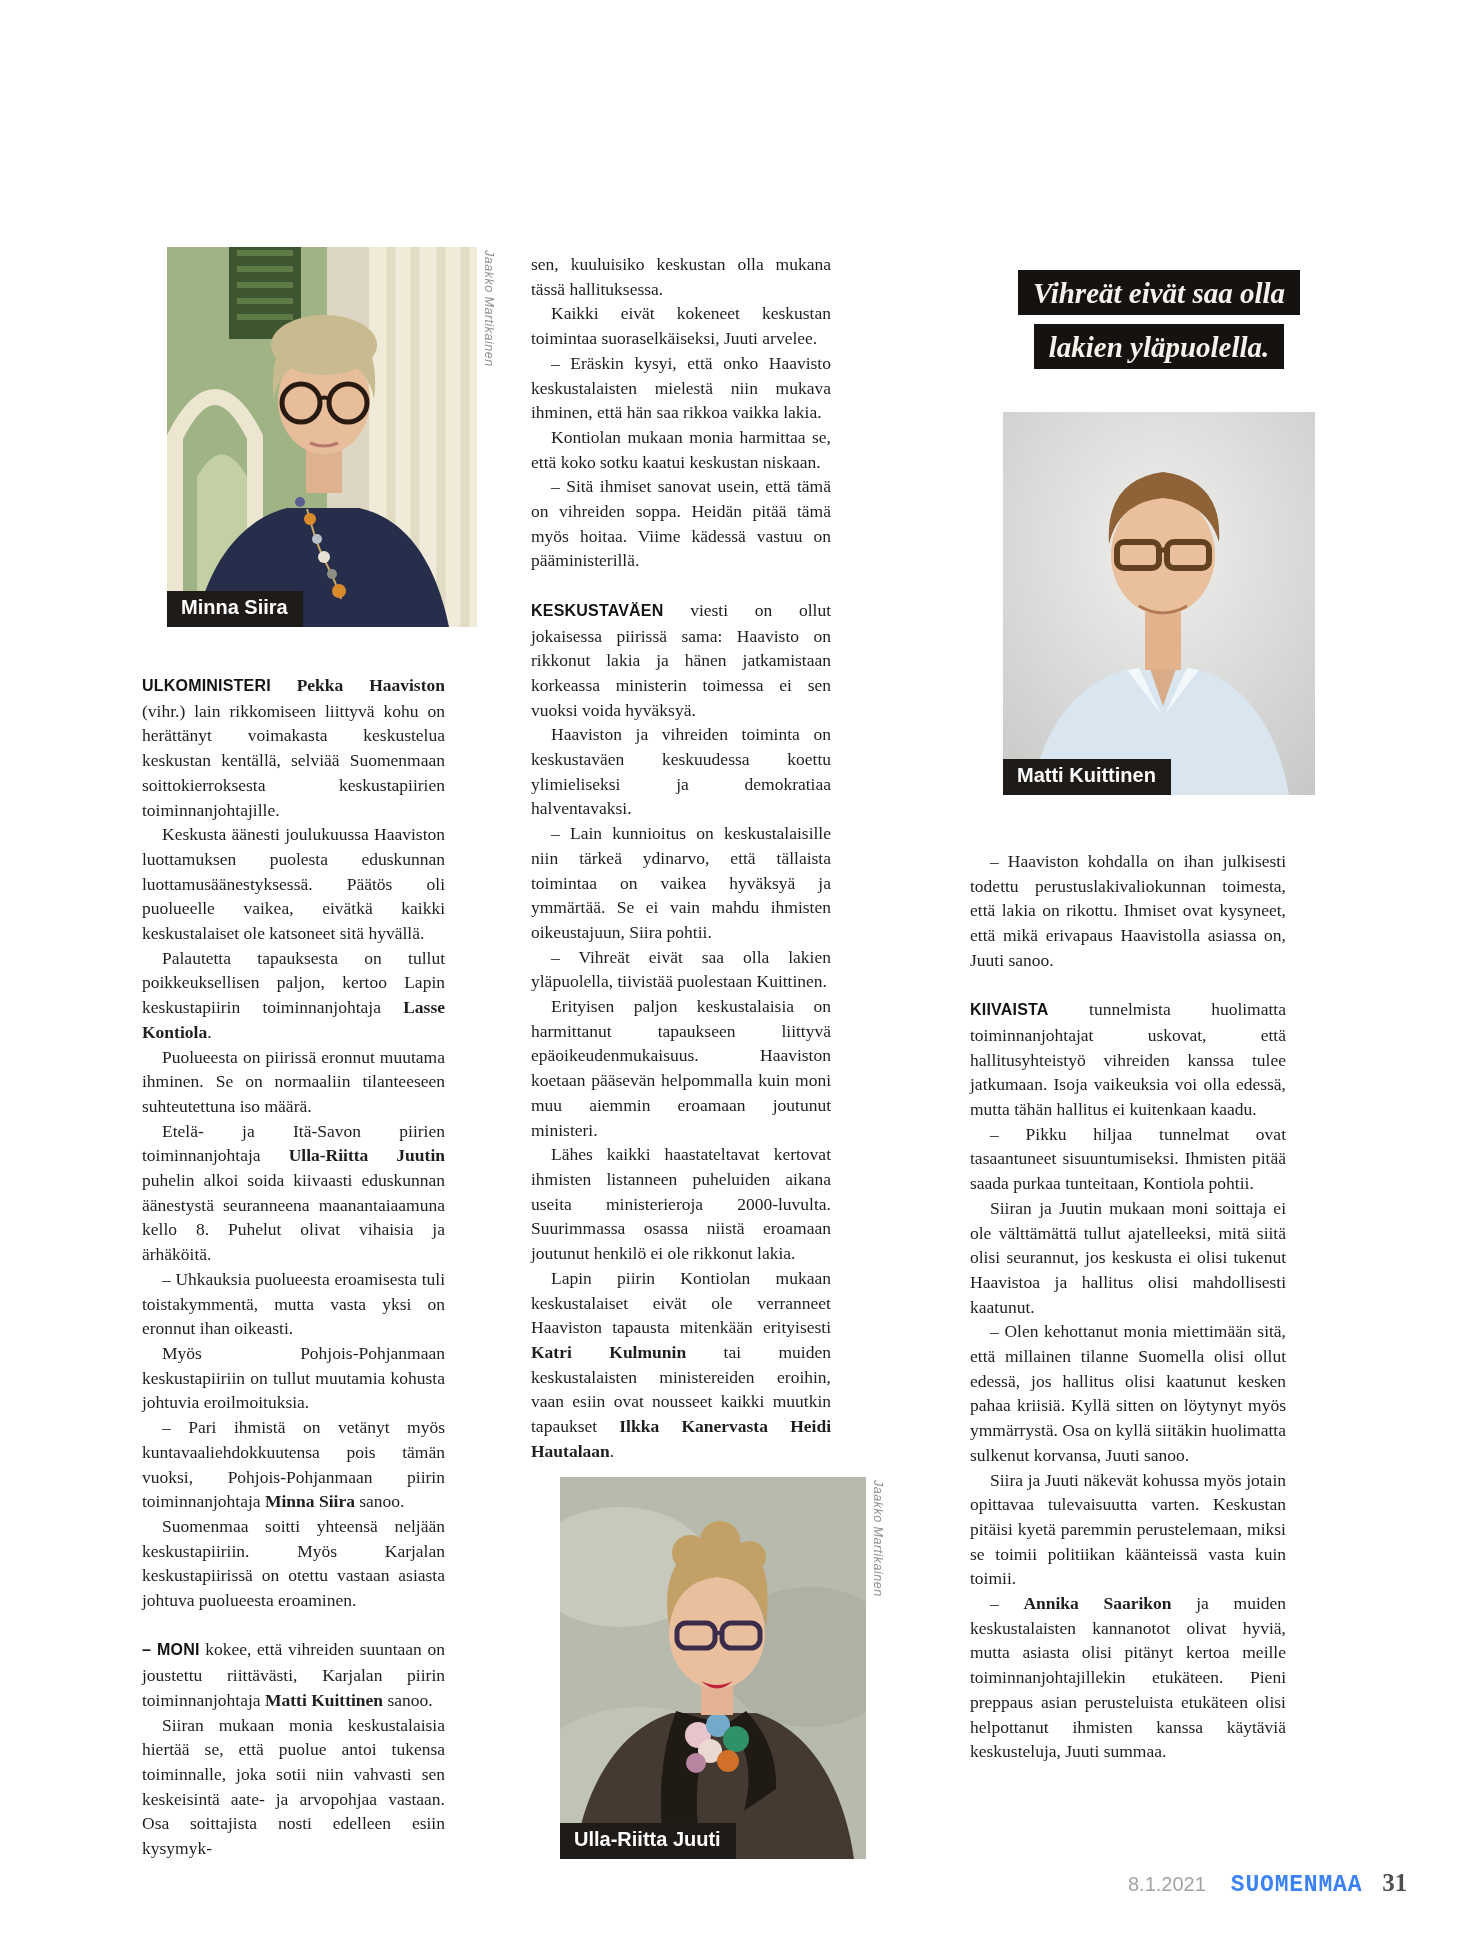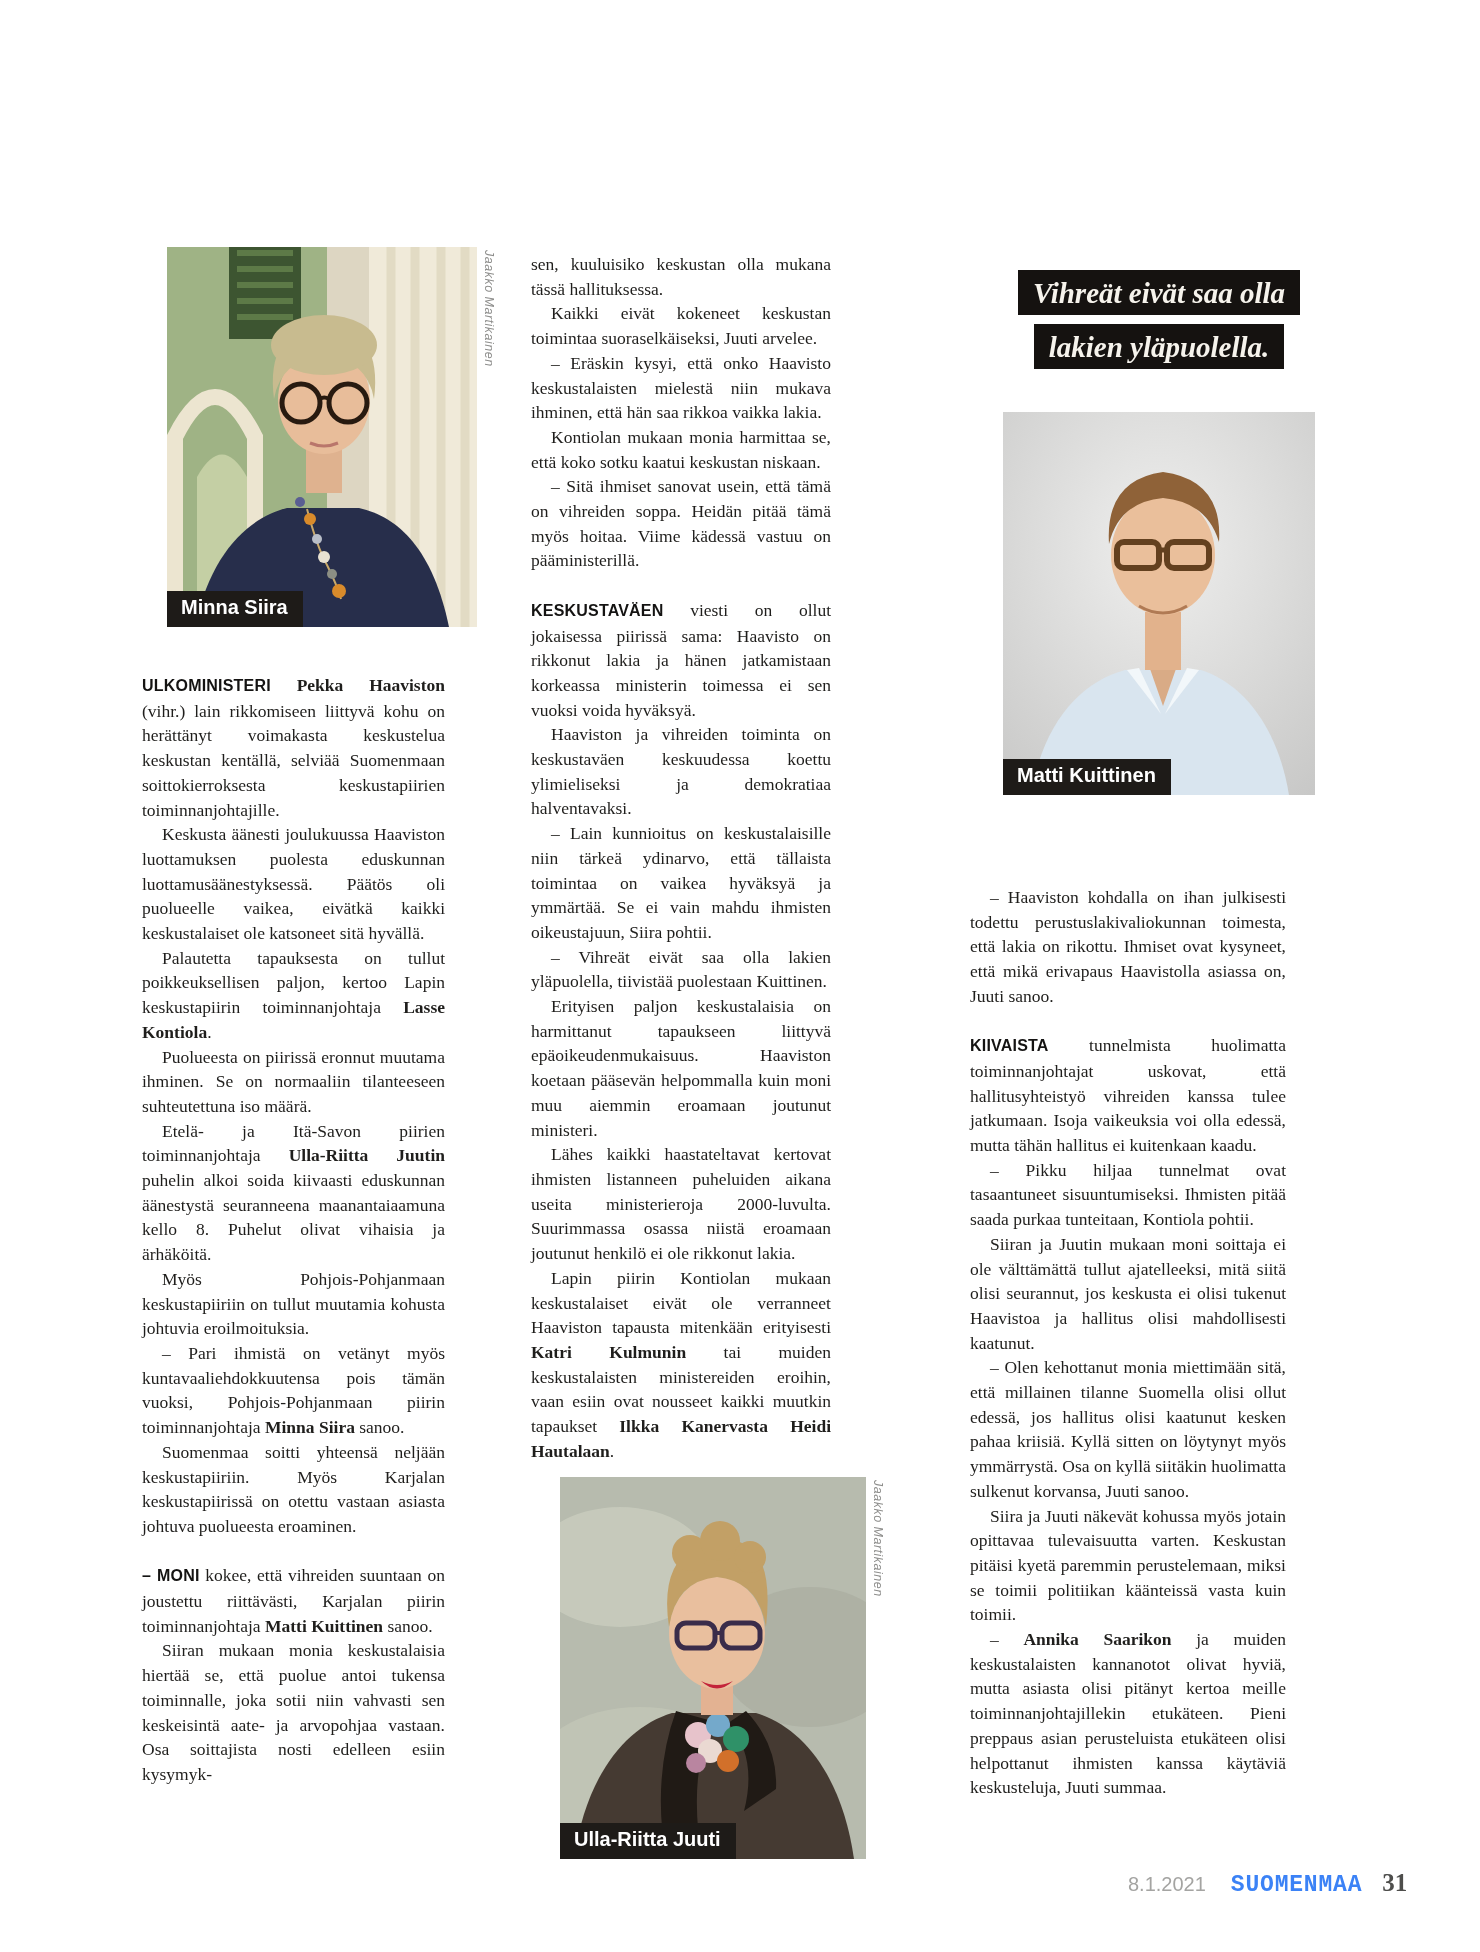--- a/index.html
+++ b/index.html
@@ -82,20 +82,21 @@
     <figcaption class="caption">Minna Siira</figcaption>
     <div class="credit">Jaakko Martikainen</div>
   </figure>
 
   <div class="col bodytext" style="left:142px;top:673px;width:303px;">
       <p class=""><span class="lead">ULKOMINISTERI</span><span> </span><span class="bold">Pekka Haaviston</span><span> (vihr.) lain rikkomiseen liittyvä kohu on herättänyt voimakasta keskustelua keskustan kentällä, selviää Suomenmaan soittokierroksesta keskustapiirien toiminnanjohtajille.</span></p>
       <p class="indent"><span>Keskusta äänesti joulukuussa Haaviston luottamuksen puolesta eduskunnan luottamusäänestyksessä. Päätös oli puolueelle vaikea, eivätkä kaikki keskustalaiset ole katsoneet sitä hyvällä.</span></p>
       <p class="indent"><span>Palautetta tapauksesta on tullut poikkeuksellisen paljon, kertoo Lapin keskustapiirin toiminnanjohtaja </span><span class="bold">Lasse Kontiola</span><span>.</span></p>
       <p class="indent"><span>Puolueesta on piirissä eronnut muutama ihminen. Se on normaaliin tilanteeseen suhteutettuna iso määrä.</span></p>
       <p class="indent"><span>Etelä- ja Itä-Savon piirien toiminnanjohtaja </span><span class="bold">Ulla-Riitta Juutin</span><span> puhelin alkoi soida kiivaasti eduskunnan äänestystä seuranneena maanantaiaamuna kello 8. Puhelut olivat vihaisia ja ärhäköitä.</span></p>
+      <p class="indent"><span>– Uhkauksia puolueesta eroamisesta tuli toistakymmentä, mutta vasta yksi on eronnut ihan oikeasti.</span></p>
       <p class="indent"><span>Myös Pohjois-Pohjanmaan keskustapiiriin on tullut muutamia kohusta johtuvia eroilmoituksia.</span></p>
       <p class="indent"><span>– Pari ihmistä on vetänyt myös kuntavaaliehdokkuutensa pois tämän vuoksi, Pohjois-Pohjanmaan piirin toiminnanjohtaja </span><span class="bold">Minna Siira</span><span> sanoo.</span></p>
       <p class="indent"><span>Suomenmaa soitti yhteensä neljään keskustapiiriin. Myös Karjalan keskustapiirissä on otettu vastaan asiasta johtuva puolueesta eroaminen.</span></p>
       <p class=" gap"><span class="lead">– MONI</span><span> kokee, että vihreiden suuntaan on joustettu riittävästi, Karjalan piirin toiminnanjohtaja </span><span class="bold">Matti Kuittinen</span><span> sanoo.</span></p>
       <p class="indent"><span>Siiran mukaan monia keskustalaisia hiertää se, että puolue antoi tukensa toiminnalle, joka sotii niin vahvasti sen keskeisintä aate- ja arvopohjaa vastaan. Osa soittajista nosti edelleen esiin kysymyk-</span></p>
     </div>
 
   <div id="colwrap-1">
     <div class="bodytext">
         <p class=""><span>sen, kuuluisiko keskustan olla mukana tässä hallituksessa.</span></p>
@@ -164,21 +165,21 @@
       <ellipse cx="160" cy="143" rx="52" ry="60" fill="#eabf9b"></ellipse>
       <path d="M106,132 Q102,68 160,60 Q220,68 216,130 Q204,90 160,86 Q116,90 106,132 Z" fill="#8f6238"></path>
       <rect x="114" y="130" width="42" height="26" rx="7" fill="none" stroke="#63401f" stroke-width="6"></rect>
       <rect x="164" y="130" width="42" height="26" rx="7" fill="none" stroke="#63401f" stroke-width="6"></rect>
       <path d="M156,138 H164" stroke="#63401f" stroke-width="5"></path>
       <path d="M136,194 Q160,208 184,194" fill="none" stroke="#b07a54" stroke-width="3"></path>
     </svg>
     <figcaption class="caption">Matti Kuittinen</figcaption>
   </figure>
 
-  <div class="col bodytext" style="left:970px;top:849px;width:316px;margin-top:36px;">
+  <div class="col bodytext" style="left:970px;top:849px;width:316px;">
       <p class="indent"><span>– Haaviston kohdalla on ihan julkisesti todettu perustuslakivaliokunnan toimesta, että lakia on rikottu. Ihmiset ovat kysyneet, että mikä erivapaus Haavistolla asiassa on, Juuti sanoo.</span></p>
       <p class=" gap"><span class="lead">KIIVAISTA</span><span> tunnelmista huolimatta toiminnanjohtajat uskovat, että hallitusyhteistyö vihreiden kanssa tulee jatkumaan. Isoja vaikeuksia voi olla edessä, mutta tähän hallitus ei kuitenkaan kaadu.</span></p>
       <p class="indent"><span>– Pikku hiljaa tunnelmat ovat tasaantuneet sisuuntumiseksi. Ihmisten pitää saada purkaa tunteitaan, Kontiola pohtii.</span></p>
       <p class="indent"><span>Siiran ja Juutin mukaan moni soittaja ei ole välttämättä tullut ajatelleeksi, mitä siitä olisi seurannut, jos keskusta ei olisi tukenut Haavistoa ja hallitus olisi mahdollisesti kaatunut.</span></p>
       <p class="indent"><span>– Olen kehottanut monia miettimään sitä, että millainen tilanne Suomella olisi ollut edessä, jos hallitus olisi kaatunut kesken pahaa kriisiä. Kyllä sitten on löytynyt myös ymmärrystä. Osa on kyllä siitäkin huolimatta sulkenut korvansa, Juuti sanoo.</span></p>
       <p class="indent"><span>Siira ja Juuti näkevät kohussa myös jotain opittavaa tulevaisuutta varten. Keskustan pitäisi kyetä paremmin perustelemaan, miksi se toimii politiikan käänteissä vasta kuin toimii.</span></p>
       <p class="indent"><span>– </span><span class="bold">Annika Saarikon</span><span> ja muiden keskustalaisten kannanotot olivat hyviä, mutta asiasta olisi pitänyt kertoa meille toiminnanjohtajillekin etukäteen. Pieni preppaus asian perusteluista etukäteen olisi helpottanut ihmisten kanssa käytäviä keskusteluja, Juuti summaa.</span></p>
     </div>
 
   <div class="footer">

